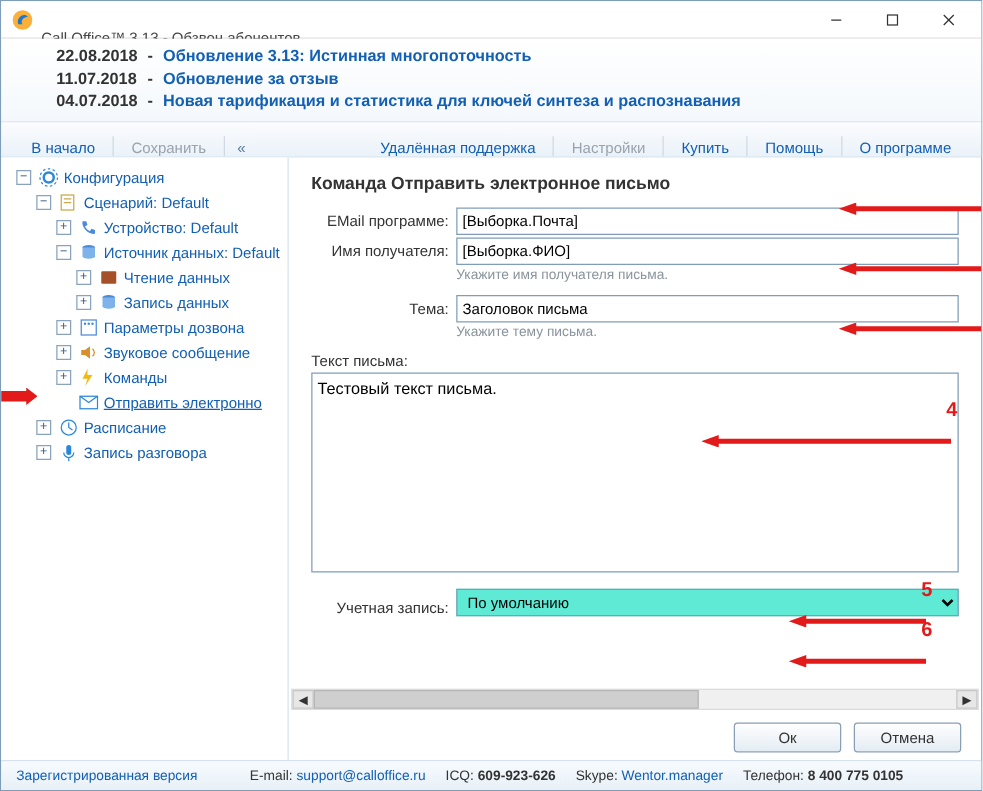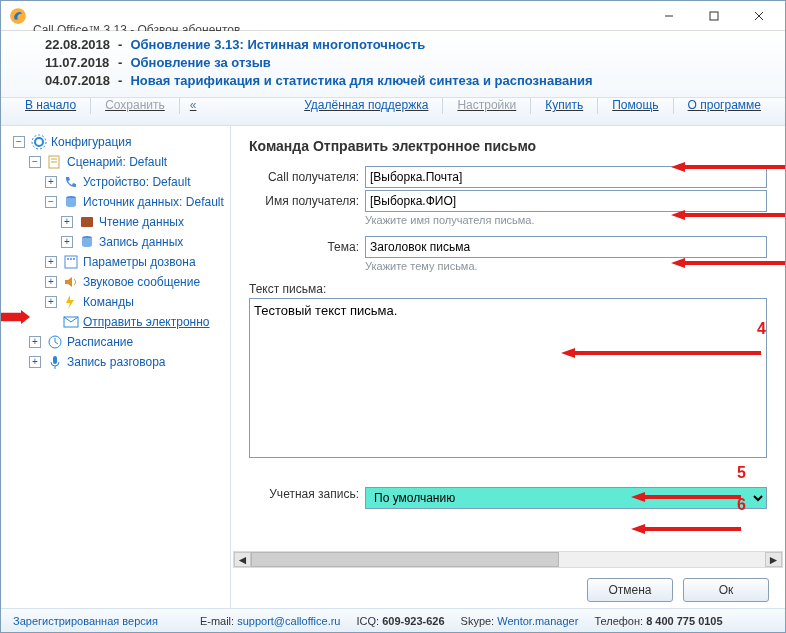--- a/index.html
+++ b/index.html
@@ -12,21 +12,21 @@
   .titlebar .winbtn { width:45px; height:28px; display:flex; align-items:center; justify-content:center; color:#444; }
   .titlebar .winbtn svg { width:10px; height:10px; }
   .header { display:flex; align-items:flex-start; padding:4px 10px 6px 12px; gap:20px; background:linear-gradient(#ffffff,#f4f8fc); border-bottom:1px solid #d6e3ef; }
   .logo { display:flex; align-items:center; gap:6px; }
   .logo .mark { width:42px; height:42px; }
   .logo .text { font-weight:700; color:#4e6a82; font-size:18px; letter-spacing:1px; line-height:0.9; }
   .logo .text .sub { display:block; font-weight:300; font-size:16px; letter-spacing:3px; color:#4e6a82; }
   .news { margin-left:30px; font-size:13px; color:#333;font-weight:bold; }
   .news table td { padding:0 6px 1px 0; }
   .news a { color:#125fb4; text-decoration:none; }
-  .menubar { height:28px; display:flex; align-items:flex-start; padding:0 14px; border-bottom:1px solid #d6e3ef; background:linear-gradient(#fbfcfe,#eaf2f9);text-decoration:underline; }
+  .menubar { height:28px; display:flex; align-items:flex-end; padding:0 14px; border-bottom:1px solid #d6e3ef; background:linear-gradient(#fbfcfe,#eaf2f9); }
   .menubar .mitem { padding:0 10px; color:#125fb4; text-decoration:none; font-size:12px; }
   .menubar .mitem.dis { color:#9aa3ab; }
   .menubar .spacer { flex:1; }
   .menubar .sep { width:1px; height:16px; background:#cfd9e3; margin:0 4px; }
   .menubar .collapse { margin-left:6px; color:#5a7ca0; font-size:12px; }
   .body { flex:1; display:flex; min-height:0; }
   .sidebar { width:230px; border-right:1px solid #d6e3ef; padding:6px 0; overflow:auto; background:#fff; }
   .tree { list-style:none; margin:0; padding:0; }
   .tree ul { list-style:none; margin:0; padding:0; }
   .tree li { white-space:nowrap; }
@@ -45,21 +45,21 @@
   .panel { flex:1; padding:10px 18px 4px 18px; overflow:hidden; position:relative; }
   .panel h2 { margin:2px 0 12px 0; font-size:14px; font-weight:700; color:#333; }
   .fld { display:flex; align-items:center; margin-bottom:2px; }
   .fld label { width:110px; text-align:right; margin-right:6px; color:#333; font-size:12px; }
   .fld input[type=text], .fld select { flex:1; border:1px solid #7f9db9; padding:2px 4px; font-size:12px; height:22px; }
   .fld select { background:#5eead4; }
   .hint { margin:2px 0 10px 116px; font-size:11px; color:#8a949d; }
   .body-label { margin:4px 0 2px 0; font-size:12px; color:#333; }
   .ta-wrap { position:relative; }
   textarea { width:100%; height:160px; border:1px solid #7f9db9; padding:4px; font-size:13px; font-family:inherit; resize:none; }
-  .acct { display:flex; align-items:flex-start; margin-top:26px; }
+  .acct { display:flex; align-items:flex-end; margin-top:10px; }
   .acct label { width:110px; text-align:right; margin-right:6px; }
   .chk { display:flex; align-items:center; margin-top:12px; margin-left:2px; }
   .chk input { margin-right:6px; width:14px; height:14px; }
   .hscroll { position:absolute; left:2px; right:2px; bottom:40px; height:17px; background:#f0f0f0; border:1px solid #dcdcdc; display:flex; }
   .hscroll .btn { width:17px; background:#e7e7e7; border:1px solid #c7c7c7; display:flex; align-items:center; justify-content:center; }
   .hscroll .track { flex:1; position:relative; }
   .hscroll .thumb { position:absolute; left:0; width:60%; top:0; bottom:0; background:#cfcfcf; border:1px solid #b6b6b6; }
   .dlgbtns { position:absolute; right:16px; bottom:6px; display:flex; gap:10px; }
   .dlgbtns button { width:86px; height:24px; border:1px solid #8a9fb5; background:linear-gradient(#fefefe,#e3ecf4); border-radius:3px; font-size:12px; color:#333; }
   .statusbar { height:24px; border-top:1px solid #d6e3ef; background:linear-gradient(#f7fbfe,#e7f0f7); display:flex; align-items:center; padding:0 12px; font-size:11px; gap:16px; color:#333; }
@@ -297,21 +297,21 @@
           </ul>
         </li>
       </ul>
     </div>
 
     <div class="main">
       <div class="panel">
         <h2>Команда Отправить электронное письмо</h2>
 
         <div class="fld">
-          <label>Call получателя:</label>
+          <label>EMail программе:</label>
           <input type="text" value="[Выборка.Почта]" style="">
         </div>
 
         <div class="fld">
           <label>Имя получателя:</label>
           <input type="text" value="[Выборка.ФИО]" style="">
         </div>
         <div class="hint">Укажите имя получателя письма.</div>
 
         <div class="fld">
@@ -357,22 +357,22 @@
 
         <div class="hscroll">
           <div class="btn">◄</div>
           <div class="track">
               <div class="thumb"></div>
             </div>
           <div class="btn">►</div>
         </div>
 
         <div class="dlgbtns">
+          <button>Ок</button>
           <button>Отмена</button>
-          <button>Ок</button>
         </div>
       </div>
     </div>
   </div>
 
   <div class="statusbar">
     <a href="#">Зарегистрированная версия</a>
     <span style="flex:0 0 10px;"></span>
     <span><span>E-mail:</span> <a href="#">support@calloffice.ru</a></span>
     <span><span>ICQ:</span> <b>609-923-626</b></span>

